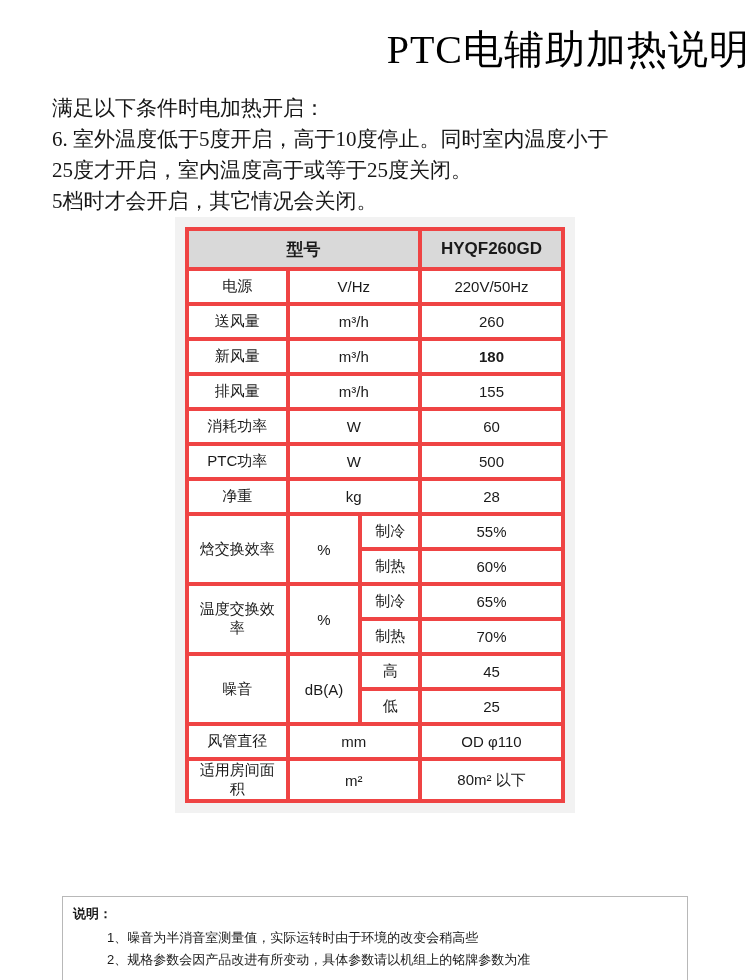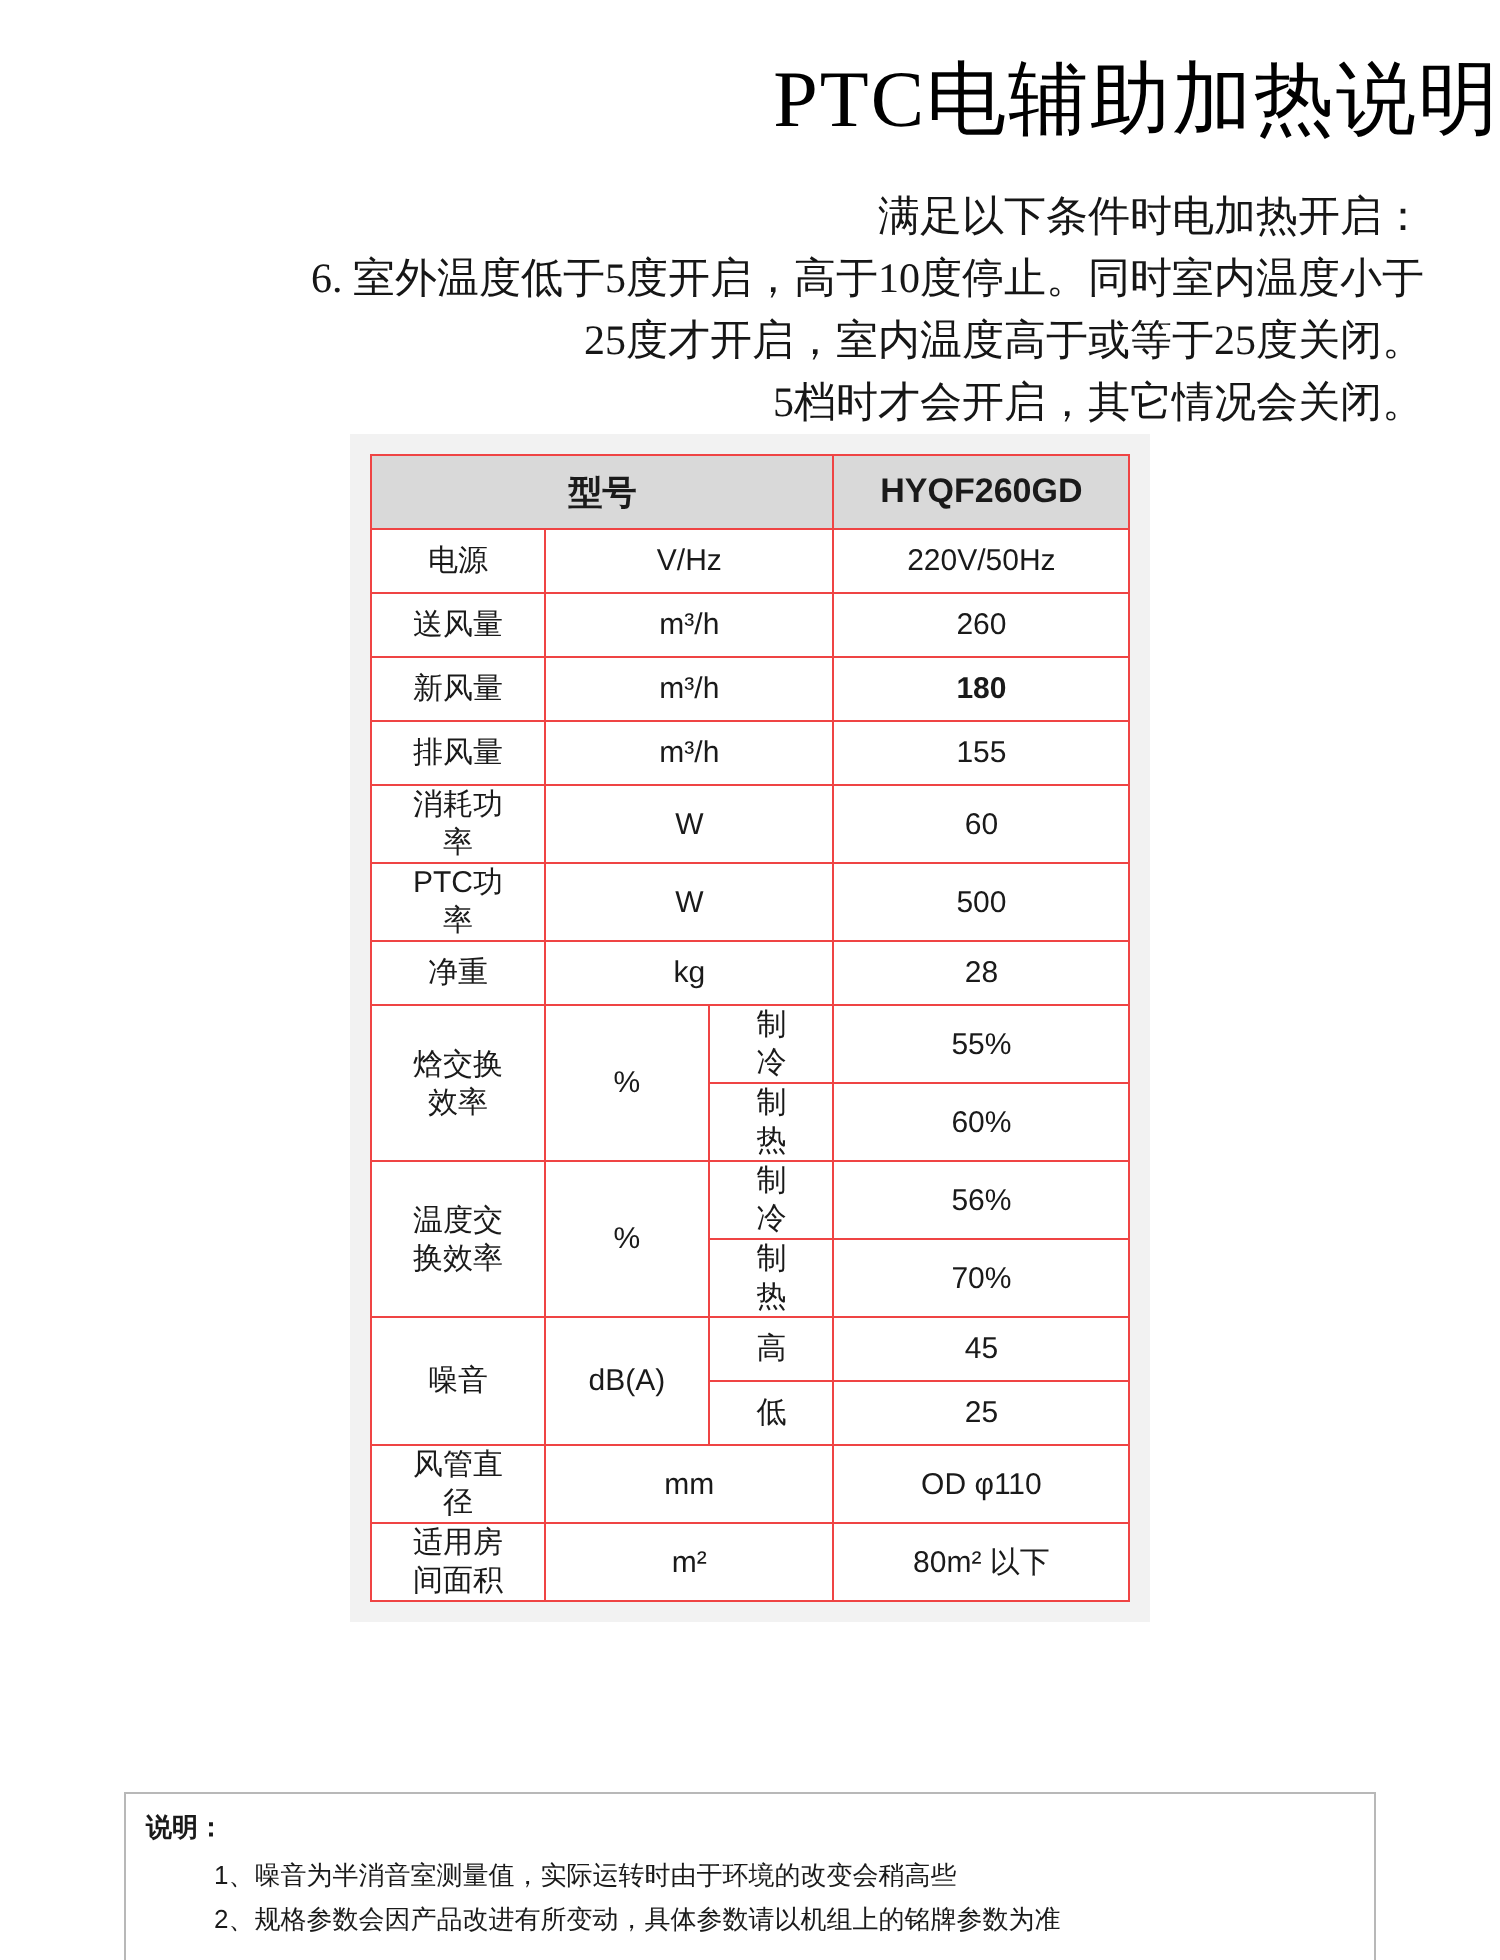--- a/index.html
+++ b/index.html
@@ -30,21 +30,20 @@
     color: #000000;
     margin: 22px 0 16px 0;
   }
   .intro {
     margin: 0 0 0 52px;
     width: 660px;
     font-family: "Liberation Serif", serif;
     font-size: 21px;
     line-height: 31px;
     color: #161616;
-    text-align: right;
   }
   .intro p {
     margin: 0;
     white-space: pre-wrap;
   }
   .section-title {
     text-align: center;
     font-size: 34px;
     font-weight: bold;
     color: #29a3e0;
@@ -58,22 +57,22 @@
     padding: 10px;
     box-sizing: border-box;
   }
   table.spec {
     border-collapse: collapse;
     width: 100%;
     background: #ffffff;
     font-size: 15px;
   }
   table.spec td {
-    border: 1px solid #ef4444;
-    padding: 0 18px;
+    border: 4px solid #ef4444;
+    padding: 0 6px;
     height: 31px;
     text-align: center;
     color: #1a1a1a;
     background: #ffffff;
   }
   table.spec tr.head td {
     background: #d9d9d9;
     font-weight: bold;
     font-size: 17px;
     height: 36px;
@@ -188,21 +187,21 @@
         </tr>
         <tr>
           <td class="sub">制热</td>
           <td class="val">60%</td>
         </tr>
 
         <tr>
           <td class="label" rowspan="2">温度交换效率</td>
           <td class="unit" rowspan="2">%</td>
           <td class="sub">制冷</td>
-          <td class="val">56%</td>
+          <td class="val">65%</td>
         </tr>
         <tr>
           <td class="sub">制热</td>
           <td class="val">70%</td>
         </tr>
 
         <tr>
           <td class="label" rowspan="2">噪音</td>
           <td class="unit" rowspan="2">dB(A)</td>
           <td class="sub">高</td>

